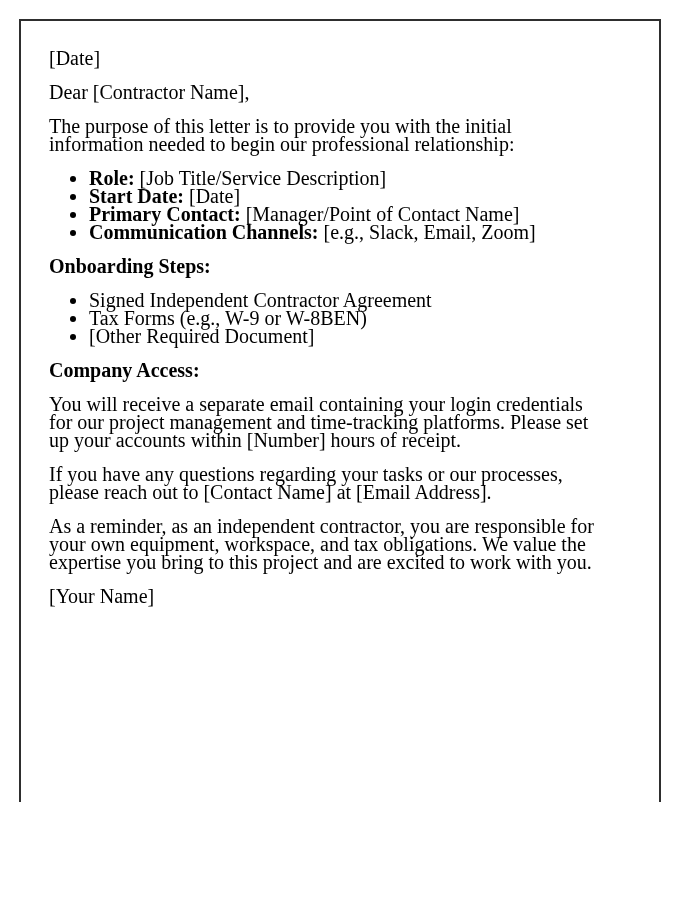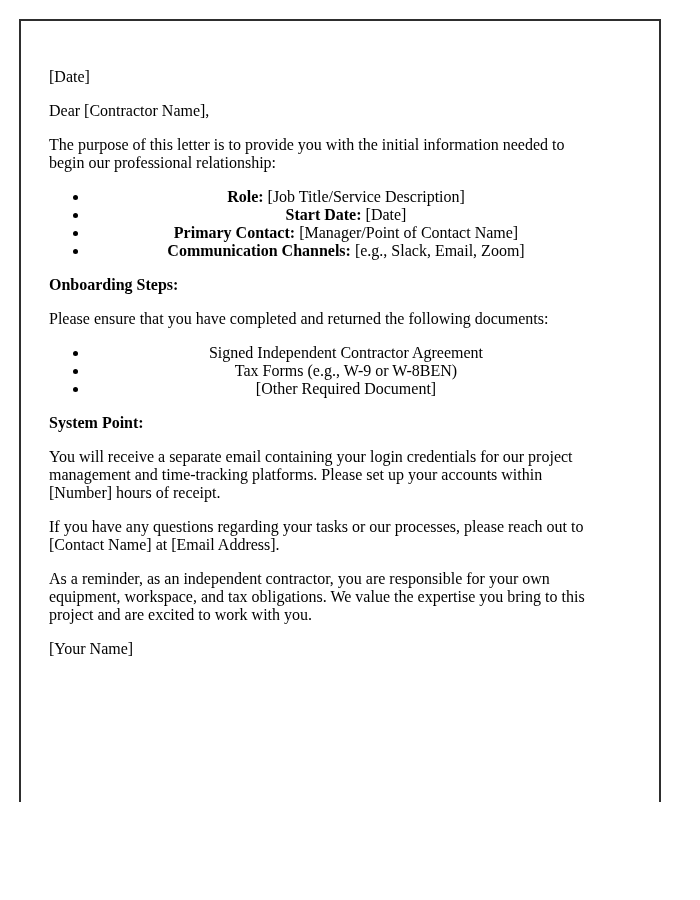--- a/index.html
+++ b/index.html
@@ -19,26 +19,25 @@
     width: 642px;
     height: 783px;
     background: #ffffff;
     border: 2px solid #2e2e2e;
     border-bottom: none;
     overflow: hidden;
   }
   .letter {
     width: 582px;
     padding: 12px 0 0 28px;
-    font-size: 16px;
+    font-size: 20px;
     line-height: 18px;
-    margin-top: 19px;
   }
   .letter p { margin: 16px 0; }
-  .letter ul { margin: 16px 0; padding-left: 40px; text-align: center; }
+  .letter ul { margin: 16px 0; padding-left: 40px; }
   .letter li { margin: 0; padding: 0; }
   .heading { font-weight: bold; }
   .detail-label { font-weight: bold; }
 </style>
 </head>
 <body>
 
 <div class="page">
   <div class="letter">
 
@@ -52,29 +51,28 @@
 
     <ul>
       <li><span class="detail-label">Role:</span> <span>[Job Title/Service Description]</span></li>
       <li><span class="detail-label">Start Date:</span> <span>[Date]</span></li>
       <li><span class="detail-label">Primary Contact:</span> <span>[Manager/Point of Contact Name]</span></li>
       <li><span class="detail-label">Communication Channels:</span> <span>[e.g., Slack, Email, Zoom]</span></li>
     </ul>
 
     <p class="heading">Onboarding Steps:</p>
 
-    <p>Please ensure that you have completed and returned the following documents:</p>
 
     <ul>
       <li>Signed Independent Contractor Agreement</li>
       <li>Tax Forms (e.g., W-9 or W-8BEN)</li>
       <li>[Other Required Document]</li>
     </ul>
 
-    <p class="heading">System Point:</p>
+    <p class="heading">Company Access:</p>
 
     <p>You will receive a separate email containing your login credentials for our project management and time-tracking platforms. Please set up your accounts within [Number] hours of receipt.</p>
 
     <p>If you have any questions regarding your tasks or our processes, please reach out to [Contact Name] at [Email Address].</p>
 
     <p>As a reminder, as an independent contractor, you are responsible for your own equipment, workspace, and tax obligations. We value the expertise you bring to this project and are excited to work with you.</p>
 
 
     <p>[Your Name]</p>
 

